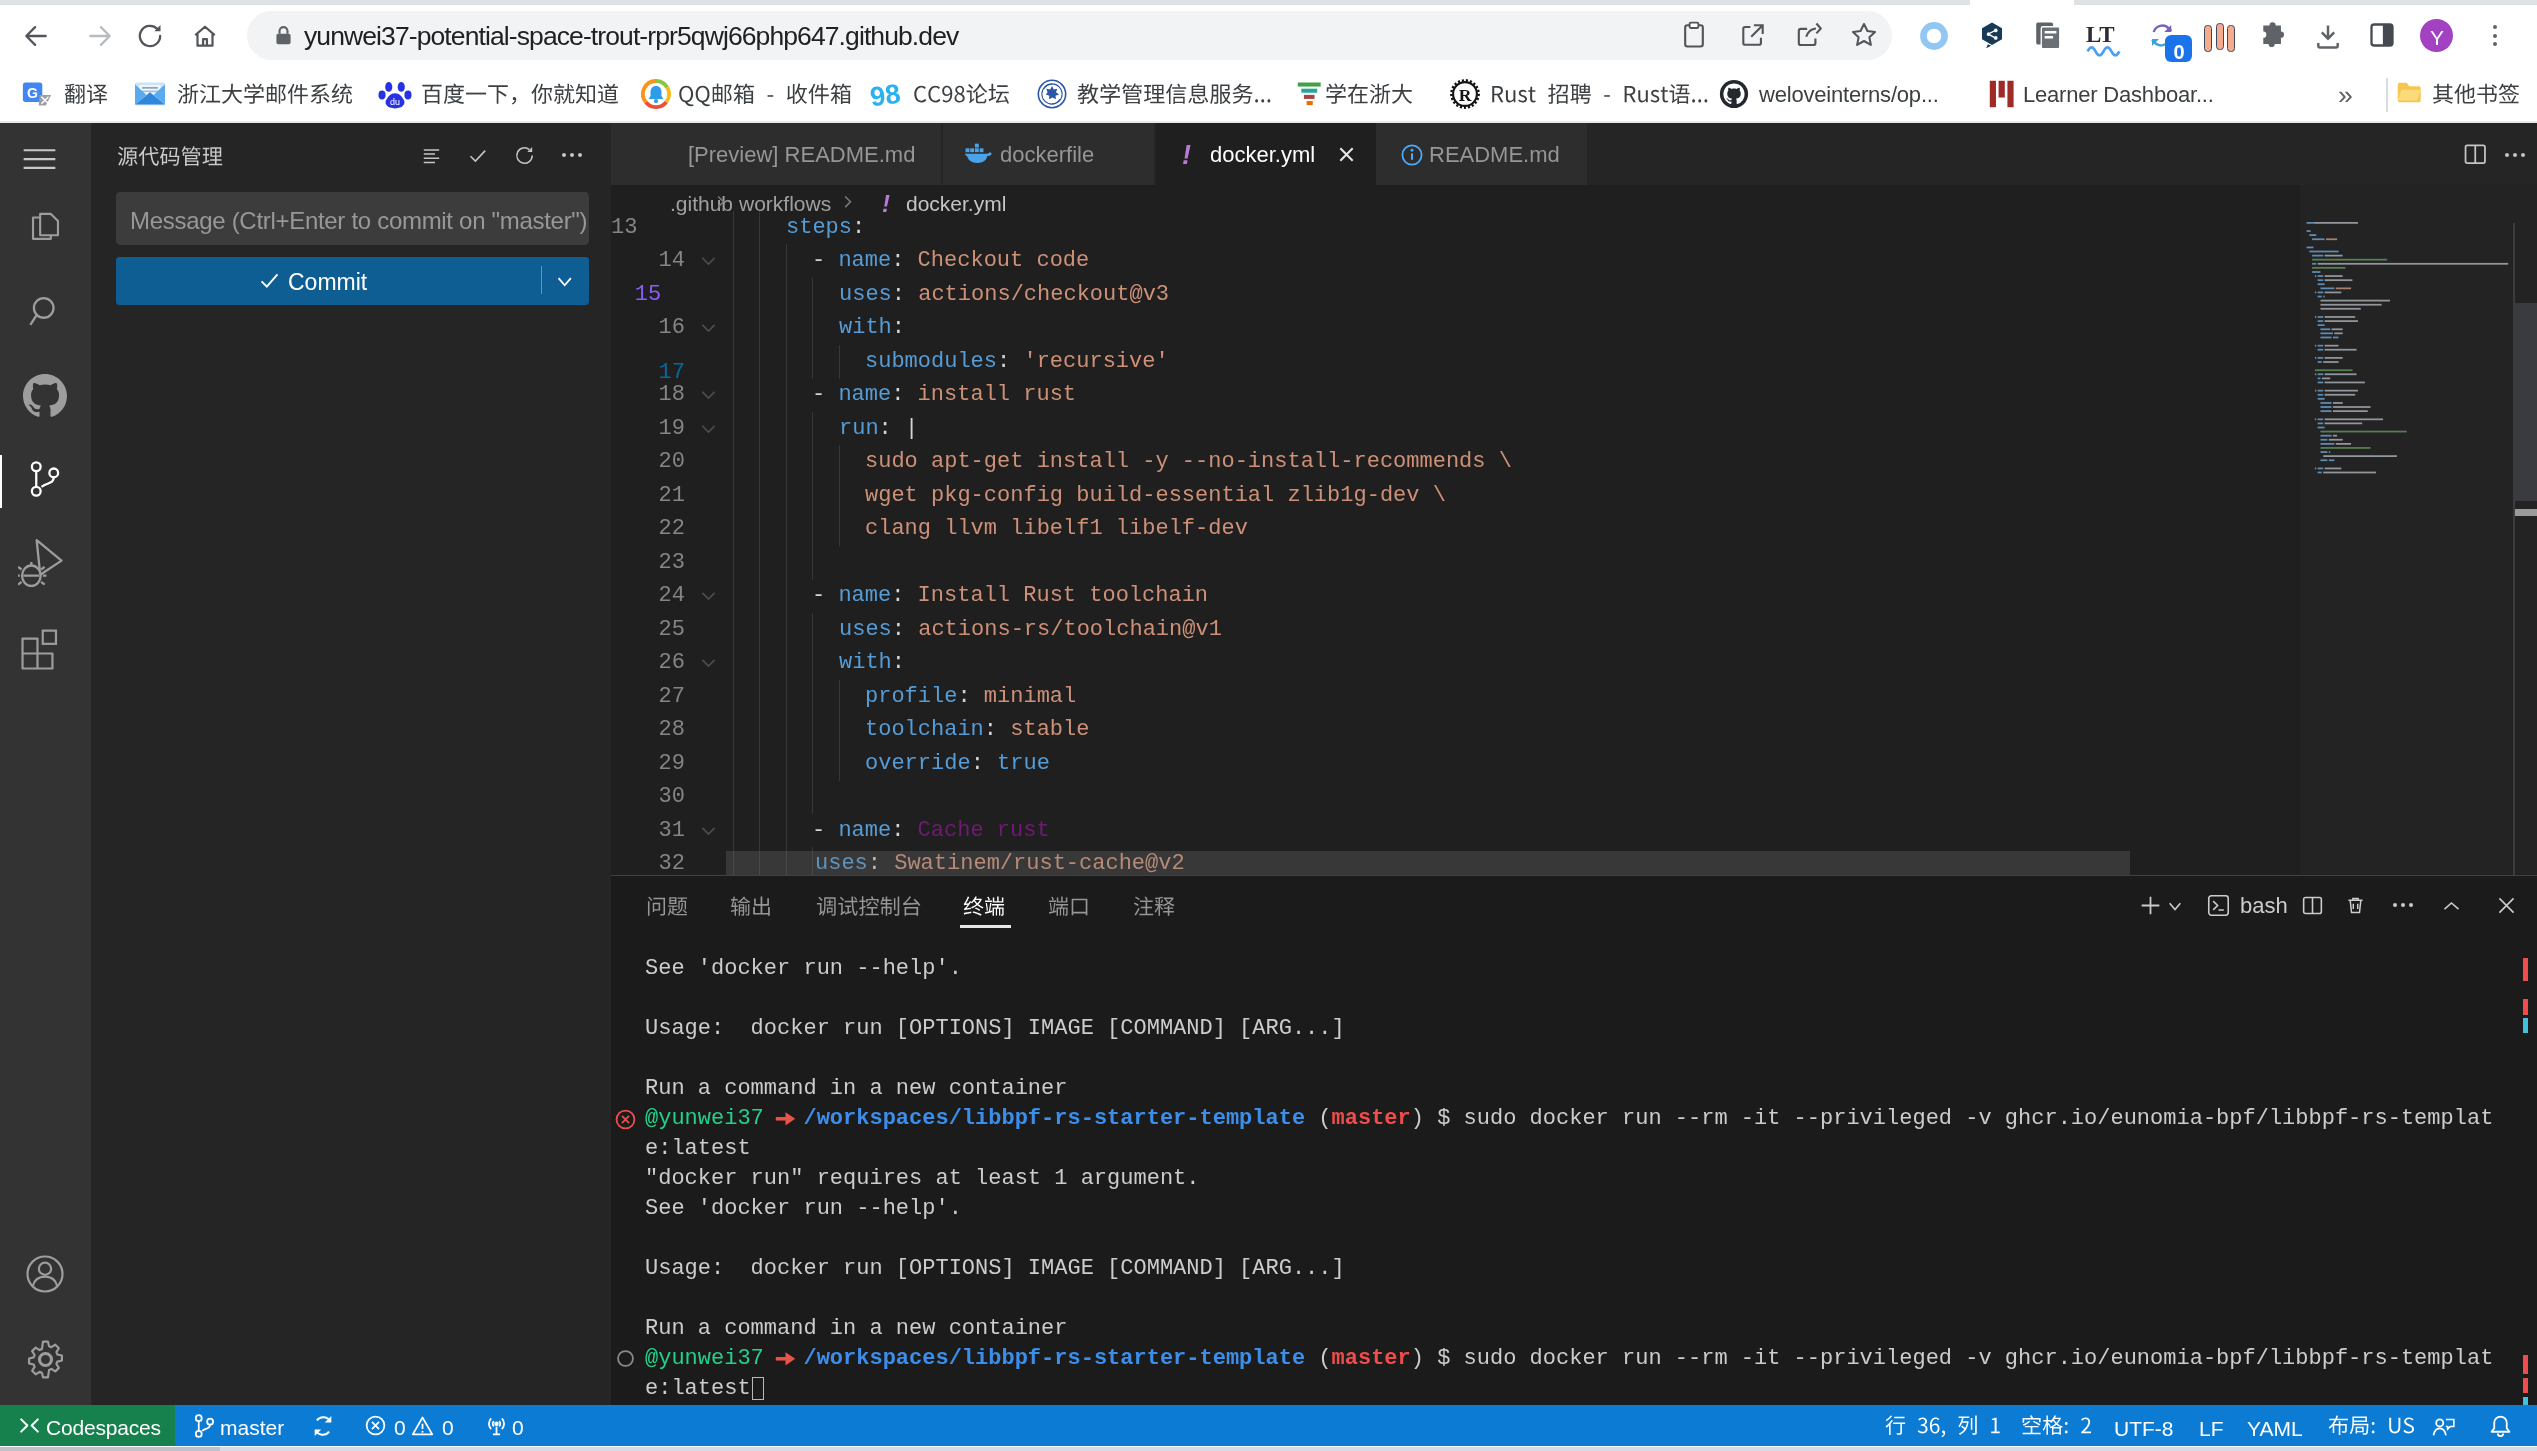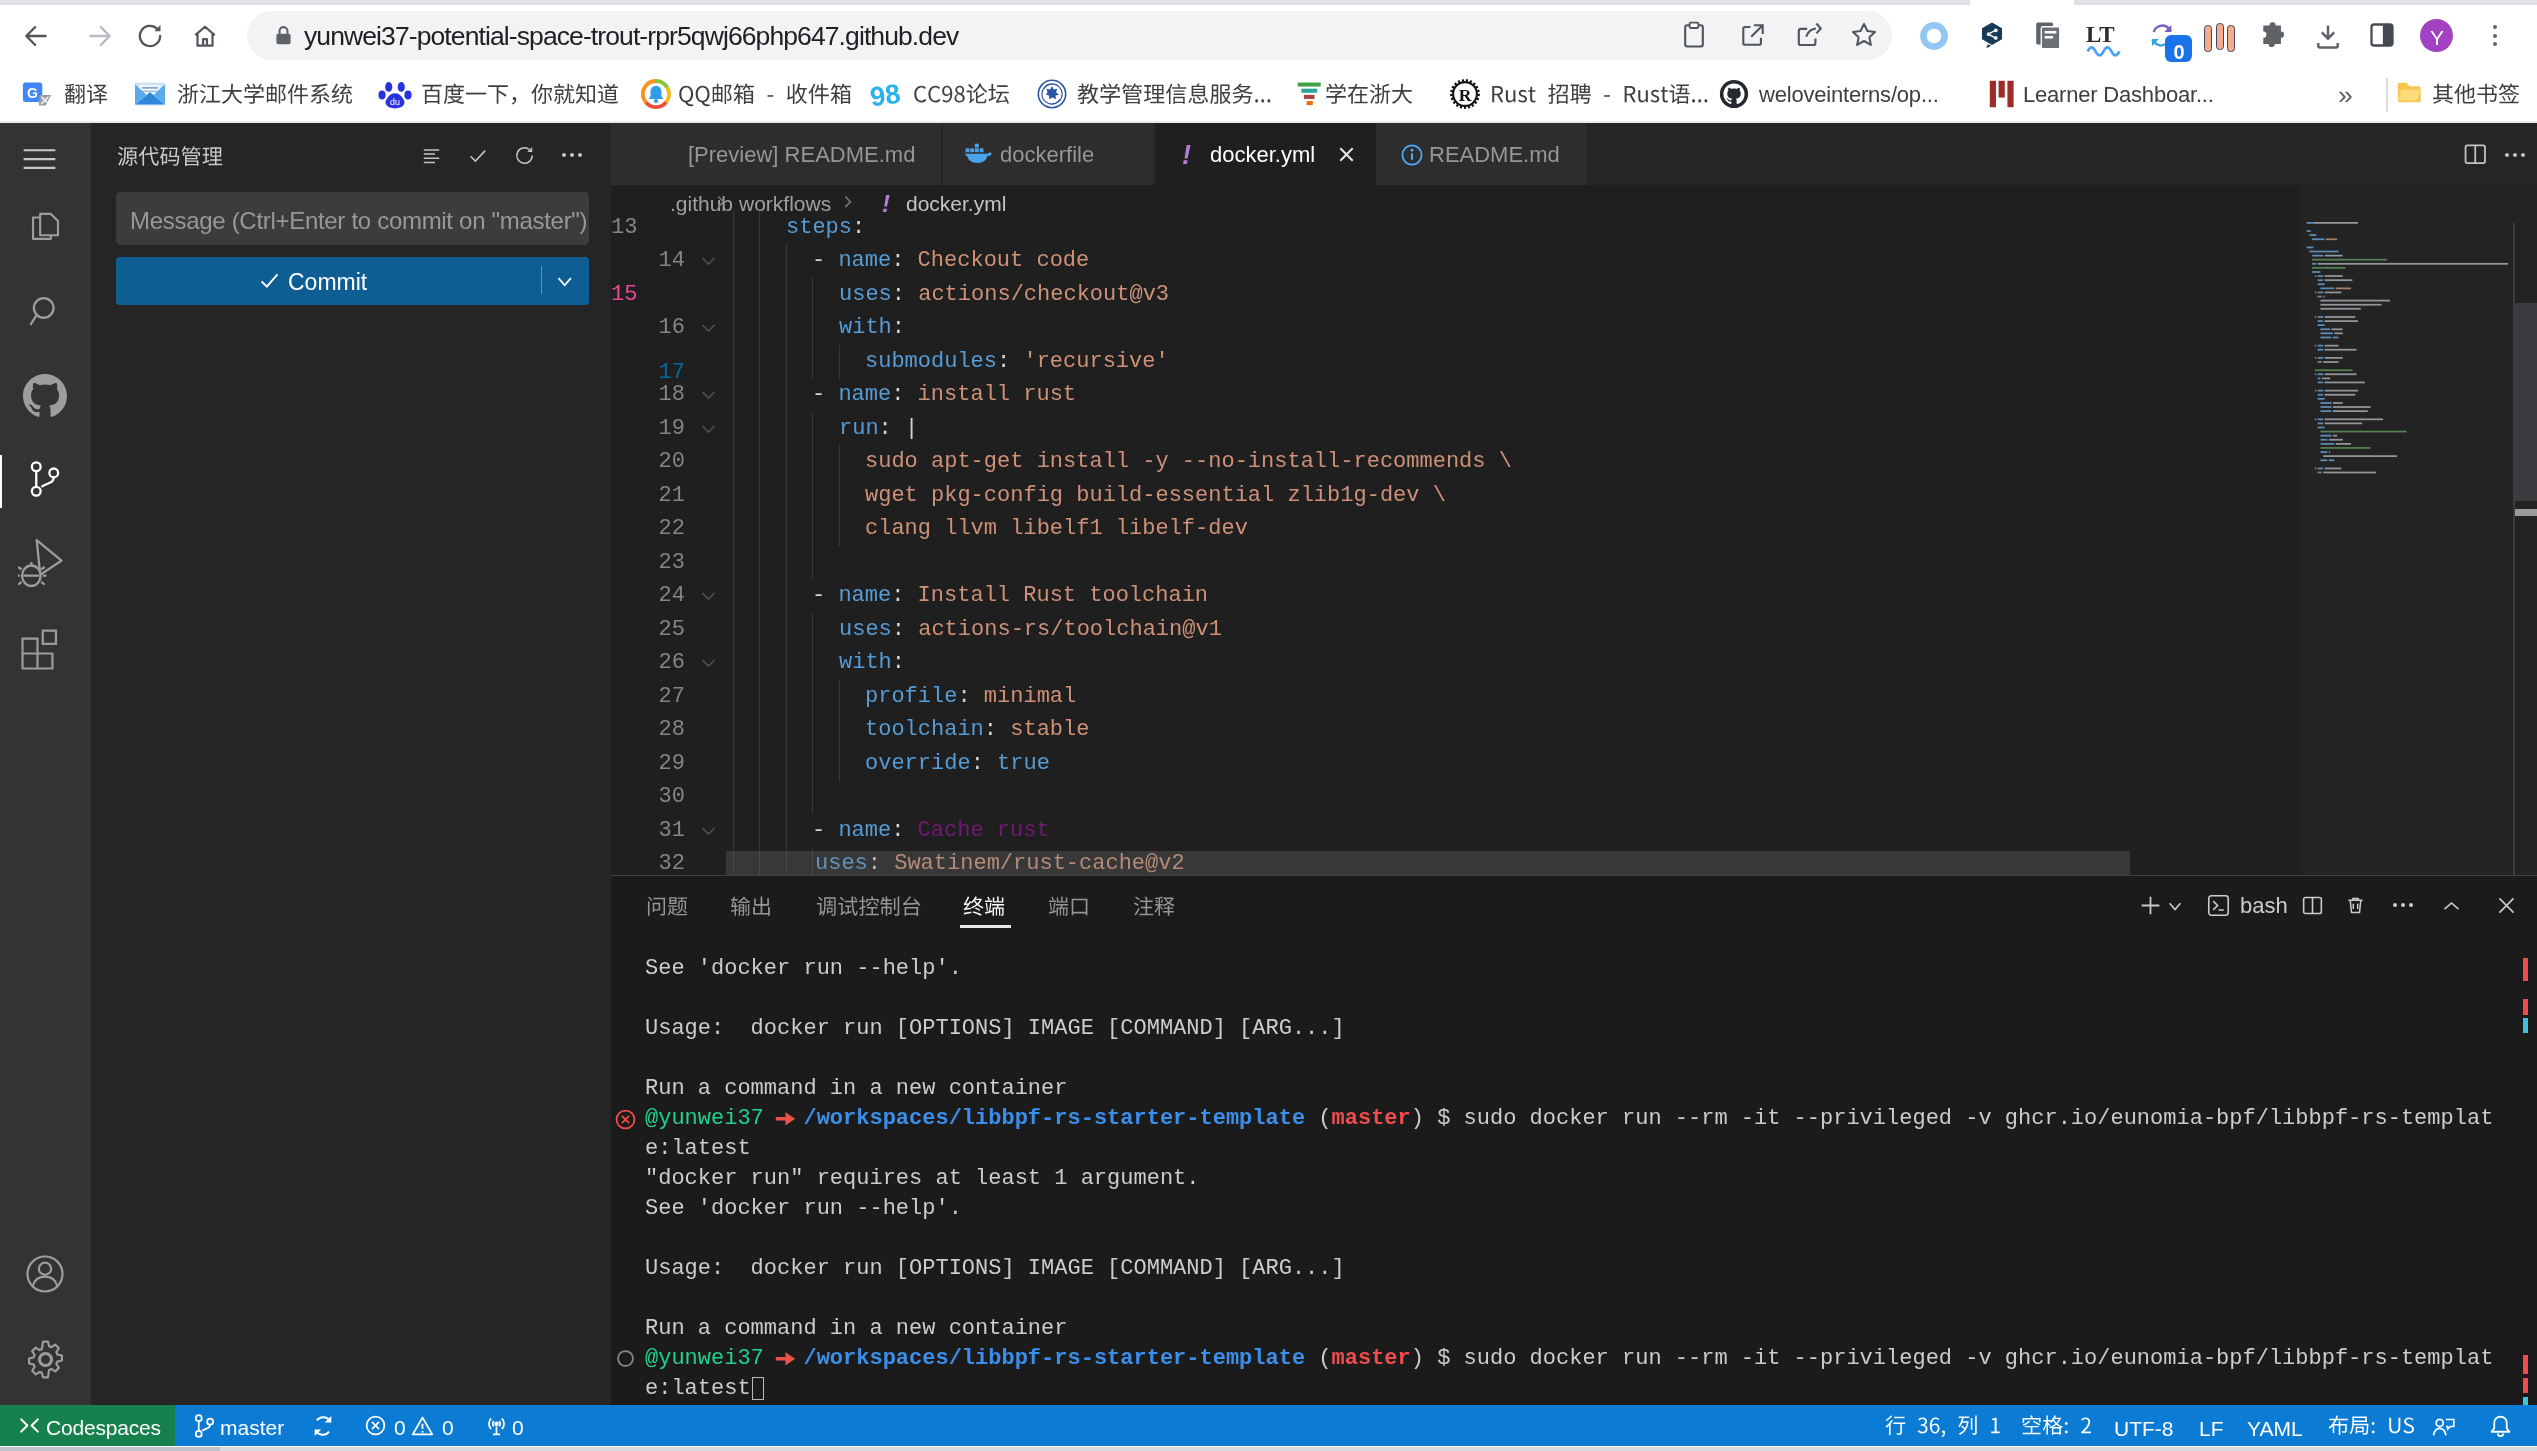--- a/index.html
+++ b/index.html
@@ -387,21 +387,21 @@
 <div style="position:absolute;left:759px;top:211px;width:0.9px;height:34px;background:#373737"></div>
 <div style="position:absolute;left:786px;top:211px;font:22px/34px 'Liberation Mono',monospace;white-space:pre"><span style="color:#569cd6">steps</span><span style="color:#d4d4d4">:</span></div>
 <div style="position:absolute;left:611px;top:244px;width:74px;text-align:right;font:22px/34px 'Liberation Mono',monospace;color:#858585">14</div>
 <svg style="position:absolute;left:698px;top:250px" width="21" height="21" viewBox="0 0 24 24">
     <path d="M5 9l7 7 7-7" stroke="#4c4c4c" stroke-width="2" fill="none"></path>
   </svg>
 <div style="position:absolute;left:733px;top:244px;width:0.9px;height:34px;background:#373737"></div>
 <div style="position:absolute;left:759px;top:244px;width:0.9px;height:34px;background:#373737"></div>
 <div style="position:absolute;left:786px;top:244px;width:0.9px;height:34px;background:#373737"></div>
 <div style="position:absolute;left:812px;top:244px;font:22px/34px 'Liberation Mono',monospace;white-space:pre"><span style="color:#d4d4d4">- </span><span style="color:#569cd6">name</span><span style="color:#d4d4d4">:</span><span style="color:#ce9178"> Checkout code</span></div>
-<div style="position:absolute;left:611px;top:278px;width:74px;text-align:left;font:22px/34px 'Liberation Mono',monospace;color:#ec4899">15</div>
+<div style="position:absolute;left:611px;top:278px;width:74px;text-align:center;font:22px/34px 'Liberation Mono',monospace;color:#8b5cf6">15</div>
 <div style="position:absolute;left:733px;top:278px;width:0.9px;height:34px;background:#373737"></div>
 <div style="position:absolute;left:759px;top:278px;width:0.9px;height:34px;background:#373737"></div>
 <div style="position:absolute;left:786px;top:278px;width:0.9px;height:34px;background:#373737"></div>
 <div style="position:absolute;left:812px;top:278px;width:0.9px;height:34px;background:#373737"></div>
 <div style="position:absolute;left:839px;top:278px;font:22px/34px 'Liberation Mono',monospace;white-space:pre"><span style="color:#569cd6">uses</span><span style="color:#d4d4d4">:</span><span style="color:#ce9178"> actions/checkout@v3</span></div>
 <div style="position:absolute;left:611px;top:311px;width:74px;text-align:right;font:22px/34px 'Liberation Mono',monospace;color:#858585">16</div>
 <svg style="position:absolute;left:698px;top:317px" width="21" height="21" viewBox="0 0 24 24">
     <path d="M5 9l7 7 7-7" stroke="#4c4c4c" stroke-width="2" fill="none"></path>
   </svg>
 <div style="position:absolute;left:733px;top:311px;width:0.9px;height:34px;background:#373737"></div>

